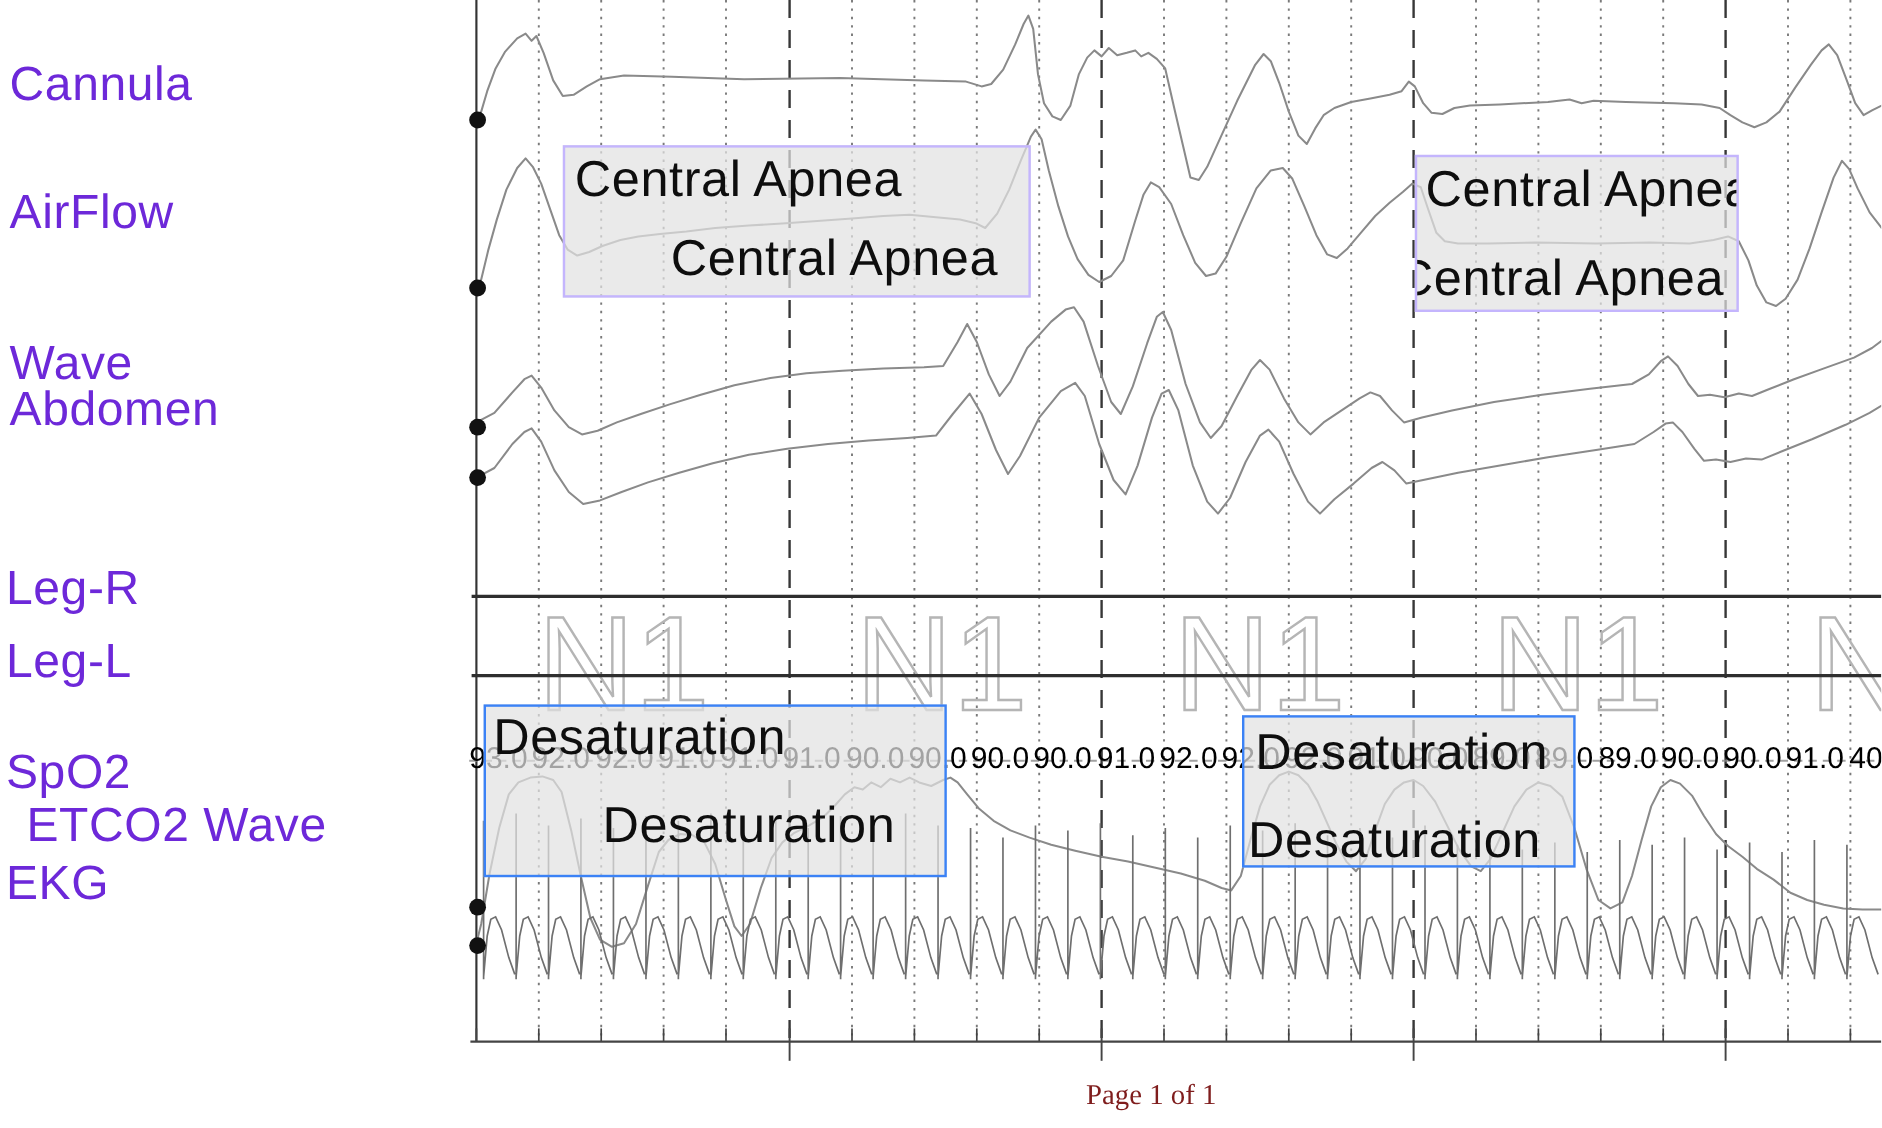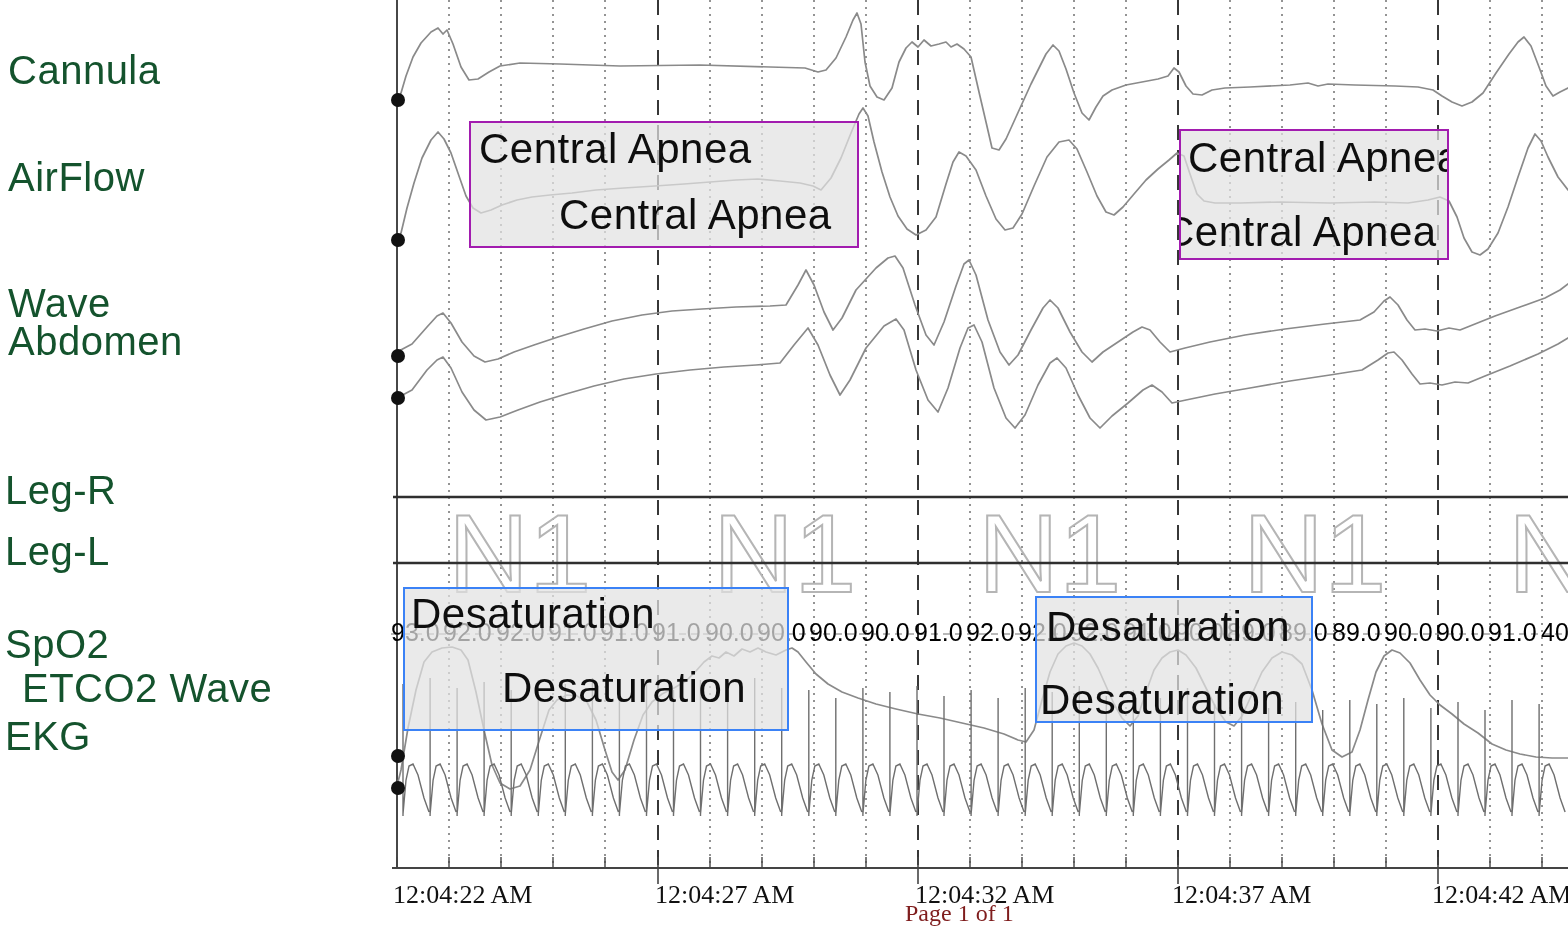--- a/index.html
+++ b/index.html
@@ -1,20 +1,20 @@
 <!DOCTYPE html>
 <html><head>
 <meta charset="utf-8">
 <style>
   html,body{margin:0;padding:0;background:#fff;}
   #app{position:relative;width:1568px;height:940px;background:#fff;overflow:hidden;
        font-family:"Liberation Sans",sans-serif;}
-  .chlabel{position:absolute;font:40px/1.02 "Liberation Sans",sans-serif;color:#14532d;
+  .chlabel{position:absolute;font:40px/1.02 "Liberation Sans",sans-serif;color:#6d28d9;
            letter-spacing:.5px;white-space:nowrap;text-align:right;}
-  .annbox{position:absolute;background:rgba(226,226,226,.72);border:2px solid #a21caf;
+  .annbox{position:absolute;background:rgba(226,226,226,.72);border:2px solid #c4b5fd;
           overflow:hidden;box-sizing:border-box;}
   .annbox.light{border:2px solid #3b82f6;}
   .anntext{position:absolute;font:42px/1 "Liberation Sans",sans-serif;color:#0e0e0e;
            white-space:nowrap;letter-spacing:.5px;}
   .spo2num{position:absolute;top:0;font:25px/1 "Liberation Sans",sans-serif;color:#000000;
            white-space:nowrap;}
   .timelabel{position:absolute;top:0;font:26px/1 "Liberation Serif",serif;color:#111;
              white-space:nowrap;}
   #page-label{position:absolute;left:905px;top:901px;font:24px/1 "Liberation Serif",serif;color:#7f1d1d;}
   svg{position:absolute;left:0;top:0;}
@@ -142,22 +142,15 @@
   </div>
   <div class="annbox light" style="left:403px;top:587px;width:386px;height:144px;">
     <span class="anntext" style="left:6px;top:4px">Desaturation</span>
     <span class="anntext" style="left:97px;top:78px">Desaturation</span>
   </div>
   <div class="annbox light" style="left:1035px;top:596px;width:278px;height:127px;">
     <span class="anntext" style="left:9px;top:8px">Desaturation</span>
     <span class="anntext" style="left:3px;top:81px">Desaturation</span>
   </div>
 
-  <div id="time-axis" style="position:absolute;left:0;top:882px;width:1568px;height:30px;">
-      <span class="timelabel" style="left: 393px;">12:04:22 AM</span>
-      <span class="timelabel" style="left: 655px;">12:04:27 AM</span>
-      <span class="timelabel" style="left: 915px;">12:04:32 AM</span>
-      <span class="timelabel" style="left: 1172px;">12:04:37 AM</span>
-      <span class="timelabel" style="left: 1432px;">12:04:42 AM</span>
-    </div>
 
   <div id="page-label">Page 1 of 1</div>
 </div>
 
 </body></html>

